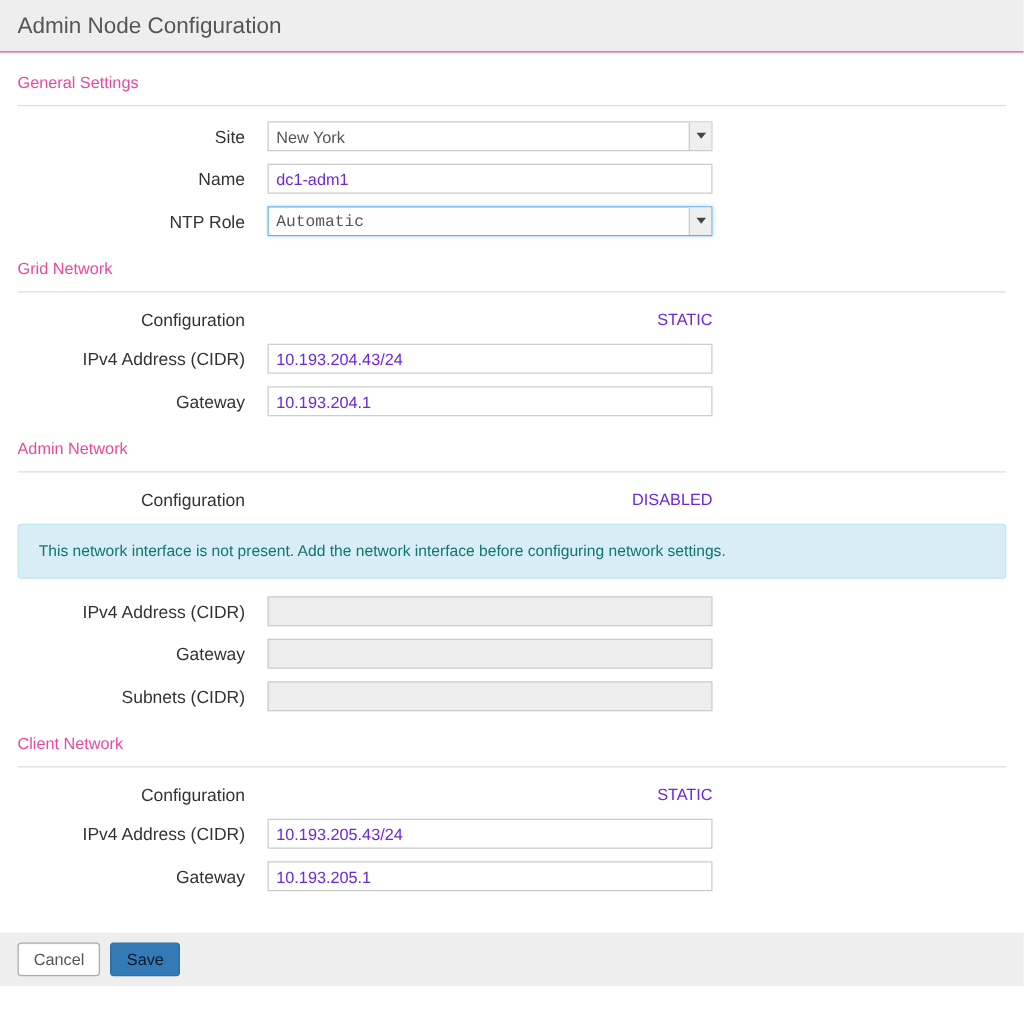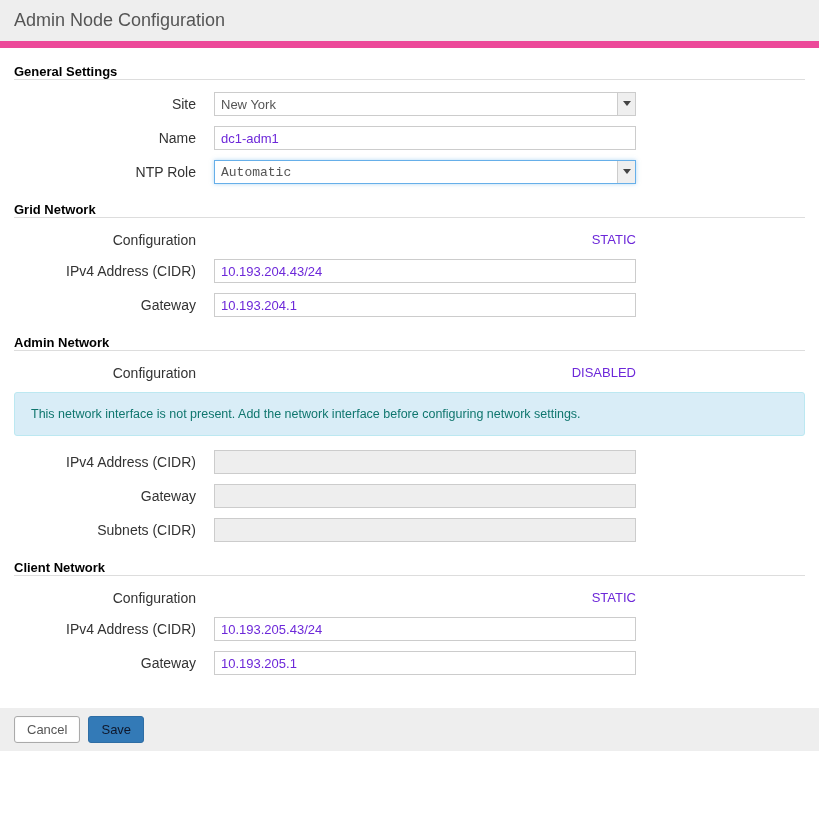--- a/index.html
+++ b/index.html
@@ -6,54 +6,54 @@
   body {
     font-family: "Helvetica Neue", Helvetica, Arial, sans-serif;
     font-size: 13px;
     color: #333;
     width: 819px;
     background: #fff;
   }
   .header {
     background: #eeeeee;
     padding: 10px 14px;
-    border-bottom: 7px solid #ec4899;
+    border-bottom: 1px solid #ec4899;
   }
   .header h1 {
     font-size: 18px;
     font-weight: 400;
     color: #555;
   }
   .content {
     padding: 12px 14px 0 14px;
   }
   .section-title {
     font-size: 13px;
-    font-weight: 700;
-    color: #000000;
-    padding-bottom: 0;
+    font-weight: 400;
+    color: #ec4899;
+    padding-bottom: 11px;
     border-bottom: 1px solid #ddd;
     margin-top: 18px;
     margin-bottom: 12px;
   }
   .section-title.first { margin-top: 4px; }
   .form-row {
     display: flex;
     align-items: center;
     margin-bottom: 10px;
   }
   .form-label {
     width: 200px;
     text-align: right;
     padding-right: 18px;
     color: #333;
     font-size: 14px;
   }
   .form-control {
-    width: 422px;
+    width: 356px;
   }
   .form-control input,
   .form-control select,
   .form-control .static-text,
   .form-control .select-wrap {
     width: 100%;
     font-size: 13px;
   }
   .form-control input {
     height: 24px;

